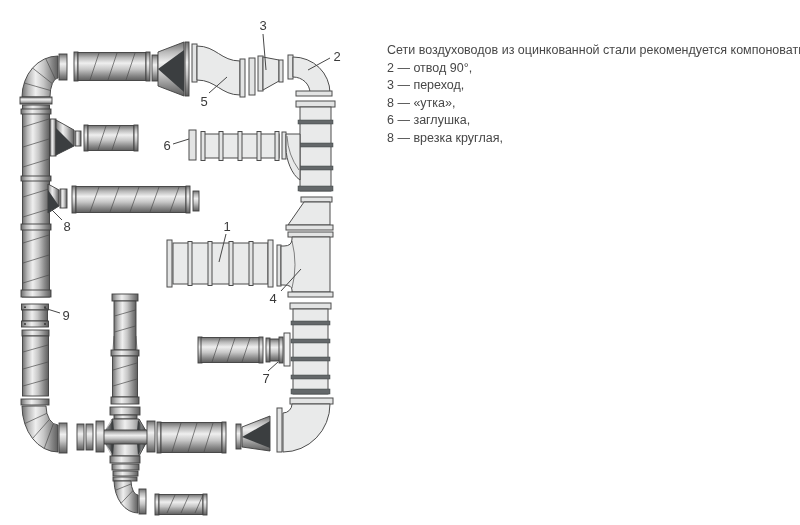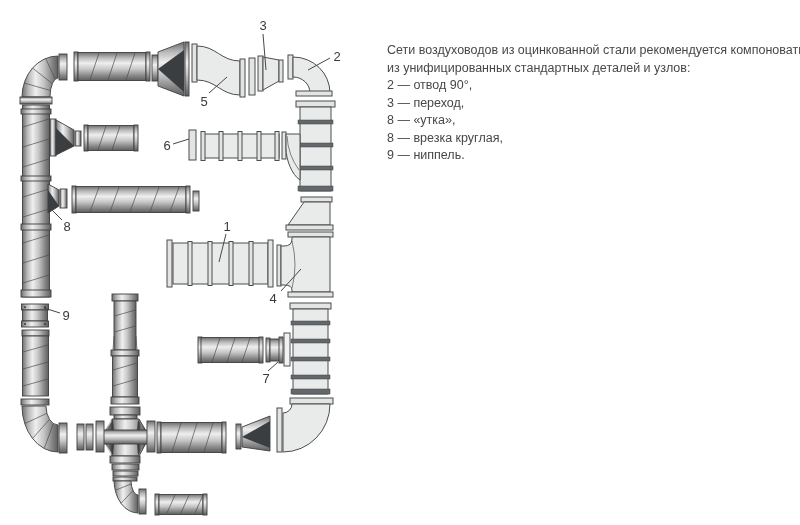--- a/index.html
+++ b/index.html
@@ -325,19 +325,18 @@
     <text class="num" x="204" y="106">5</text>
     <text class="num" x="167" y="150">6</text>
     <text class="num" x="266" y="383">7</text>
     <text class="num" x="67" y="231">8</text>
     <text class="num" x="66" y="320">9</text>
   </g>
 </svg>
 
 <div class="legend">
   <div>Сети воздуховодов из оцинкованной стали рекомендуется компоновать</div>
-  <div>из унифицированных стандартных деталей и узлов:</div>
   <div>2 — отвод 90°,</div>
   <div>3 — переход,</div>
   <div>8 — «утка»,</div>
+  <div>6 — заглушка,</div>
   <div>8 — врезка круглая,</div>
-  <div>9 — ниппель.</div>
 </div>
 
 </body></html>

